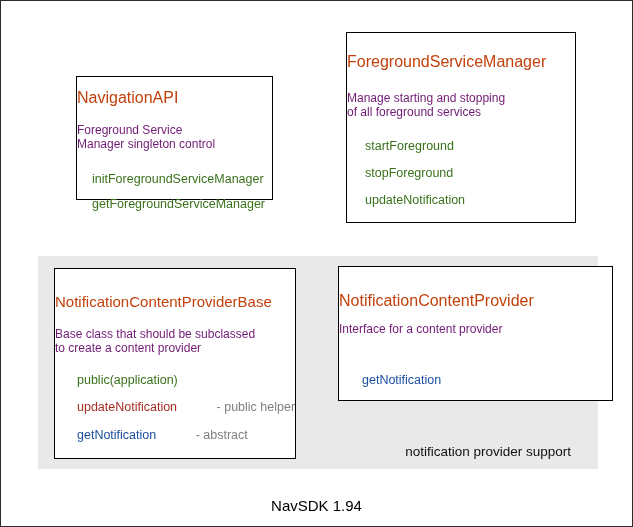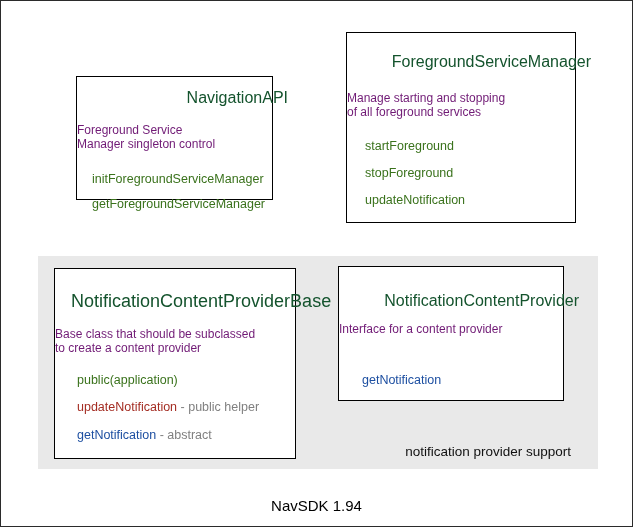--- a/index.html
+++ b/index.html
@@ -25,48 +25,48 @@
     background: #e9e9e9;
   }
   .class-box {
     position: absolute;
     background: #ffffff;
     border: 1.5px solid #000000;
     box-sizing: border-box;
   }
   .box-title {
     position: absolute;
-    left: 16px;
+    left: 0;
     width: 100%;
-    text-align: right;
+    text-align: left;
     font-size: 16px;
     line-height: 19px;
-    color: #14532d;
+    color: #c2410c;
     white-space: nowrap;
   }
-  .box-title.tight { font-size: 18px; }
+  .box-title.tight { font-size: 15px; }
   .box-desc {
     position: absolute;
     left: 0;
     width: 100%;
     text-align: left;
     font-size: 12px;
     line-height: 14px;
     color: #701a75;
   }
   .method {
     position: absolute;
     font-size: 12.5px;
     line-height: 15px;
     white-space: nowrap;
   }
   .m-green  { color: #3a721c; }
   .m-red    { color: #a42d23; }
   .m-blue   { color: #1d4fa1; }
-  .m-suffix { color: #808080; }
+  .m-suffix { color: #808080; margin-left: 36px; }
   .region-label {
     position: absolute;
     right: 27px;
     top: 188px;
     font-size: 13.5px;
     color: #111111;
     white-space: nowrap;
   }
   .footer-label {
     position: absolute;
@@ -128,21 +128,21 @@
       <span class="m-green">public(application)</span>
     </div>
     <div class="method" style="left:22px; top:131px;">
       <span class="m-red">updateNotification</span><span class="m-suffix"> - public helper</span>
     </div>
     <div class="method" style="left:22px; top:159px;">
       <span class="m-blue">getNotification</span><span class="m-suffix"> - abstract</span>
     </div>
   </div>
 
-  <div class="class-box" style="left:337px; top:265px; width:226px; height:135px;">
+  <div class="class-box" style="left:337px; top:265px; width:275px; height:135px;">
     <div class="box-title" style="top:24px;">NotificationContentProvider</div>
     <div class="box-desc" style="top:55px;">
       <div>Interface for a content provider</div>
     </div>
     <div class="method" style="left:23px; top:106px;">
       <span class="m-blue">getNotification</span>
     </div>
   </div>
 
   <div class="footer-label">NavSDK 1.94</div>

